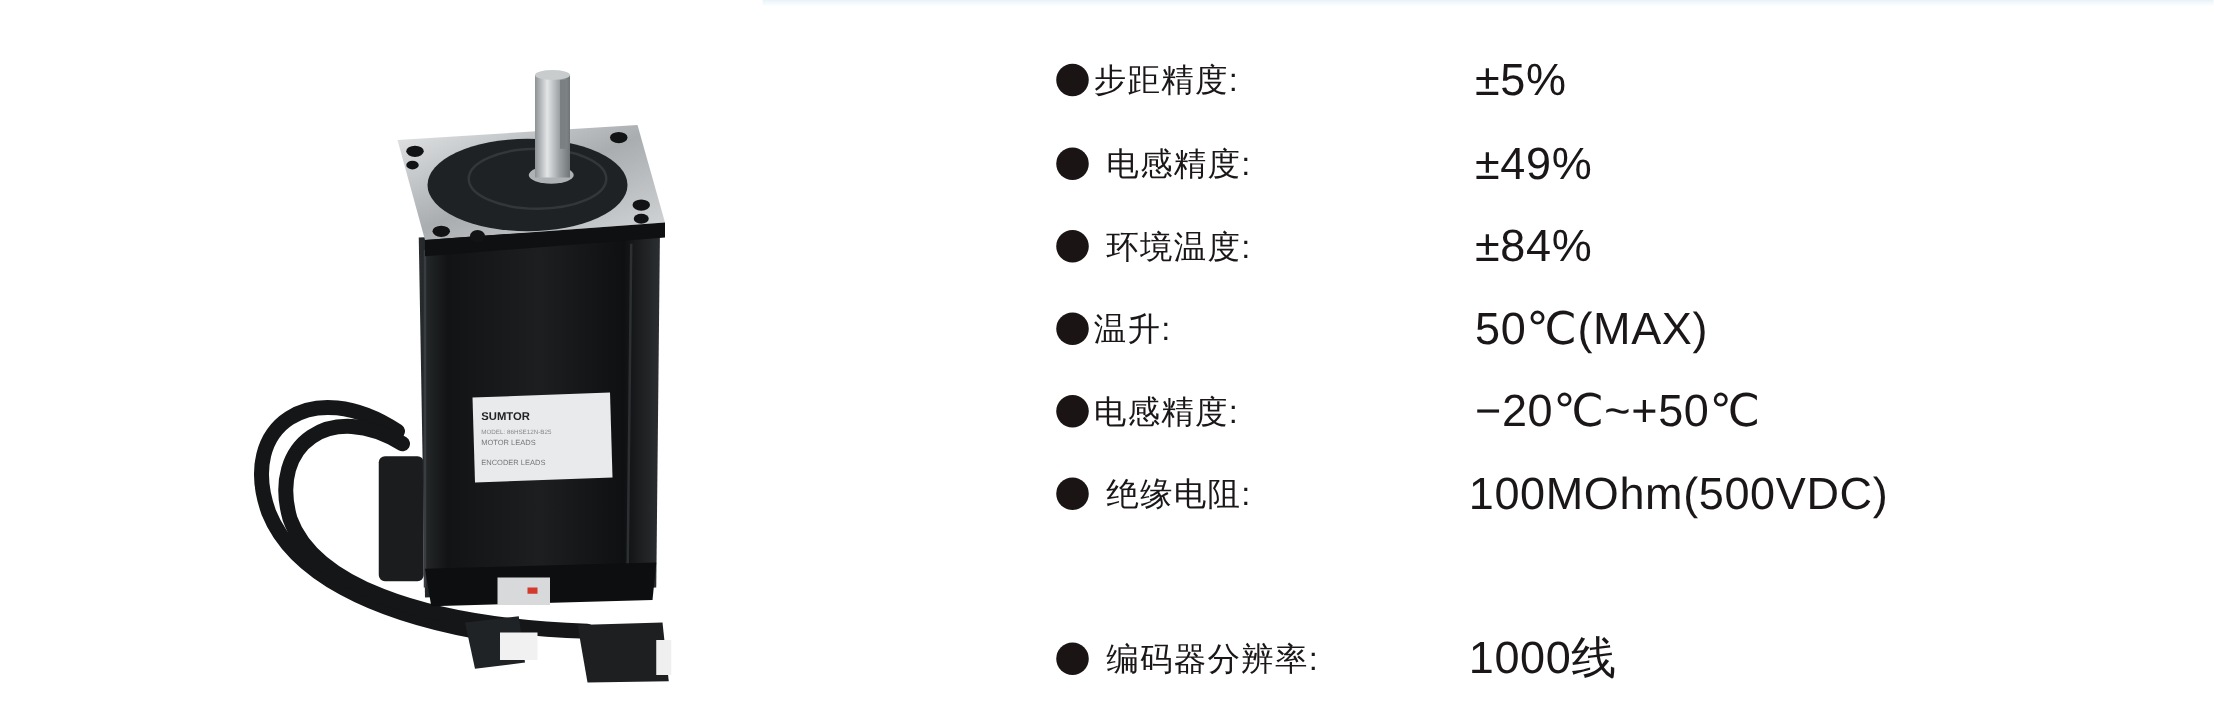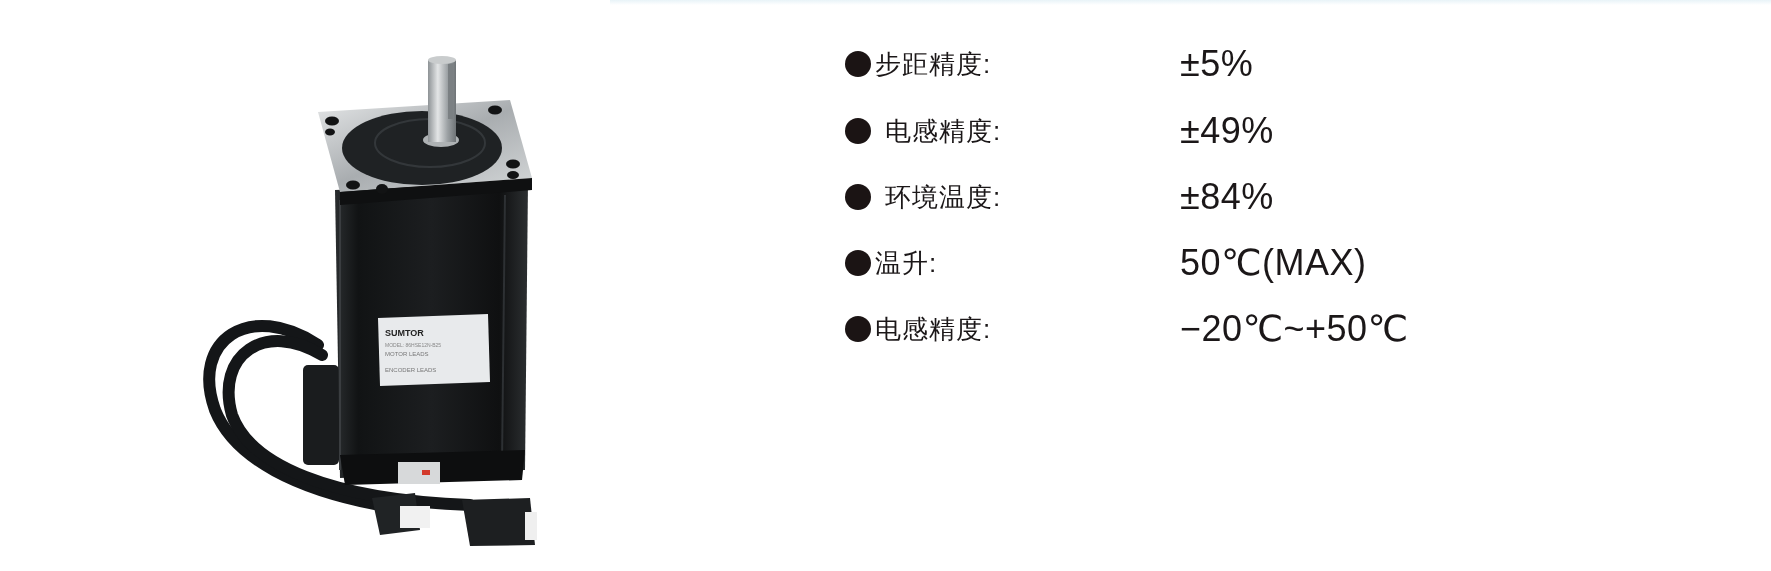--- a/index.html
+++ b/index.html
@@ -136,13 +136,23 @@
   <div class="spec-row" style="top:238px">
     <span class="bullet tight"></span>
     <span class="spec-label">温升:</span>
     <span class="spec-value">50℃(MAX)</span>
   </div>
   <div class="spec-row" style="top:304px">
     <span class="bullet tight"></span>
     <span class="spec-label">电感精度:</span>
     <span class="spec-value">−20℃~+50℃</span>
   </div>
+  <div class="spec-row" style="top:370px">
+    <span class="bullet spaced"></span>
+    <span class="spec-label">绝缘电阻:</span>
+    <span class="spec-value" style="left:330px">100MOhm(500VDC)</span>
+  </div>
+  <div class="spec-row" style="top:502px">
+    <span class="bullet spaced"></span>
+    <span class="spec-label">编码器分辨率:</span>
+    <span class="spec-value" style="left:330px">1000线</span>
+  </div>
 </div>
 
 </body></html>

